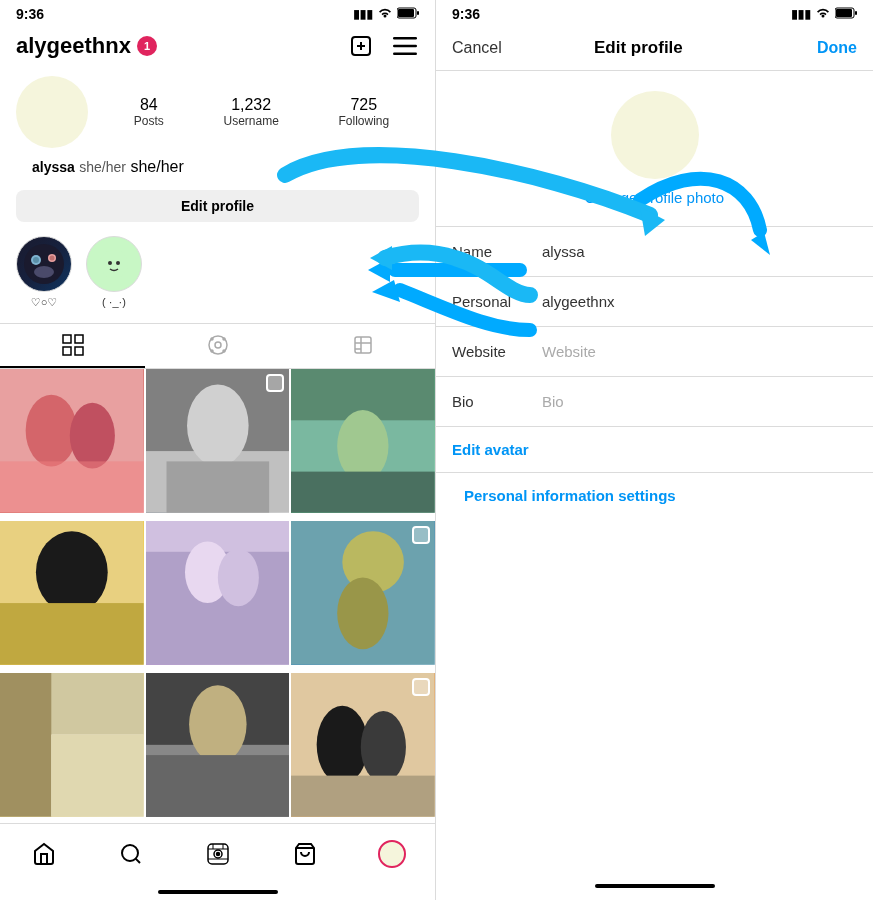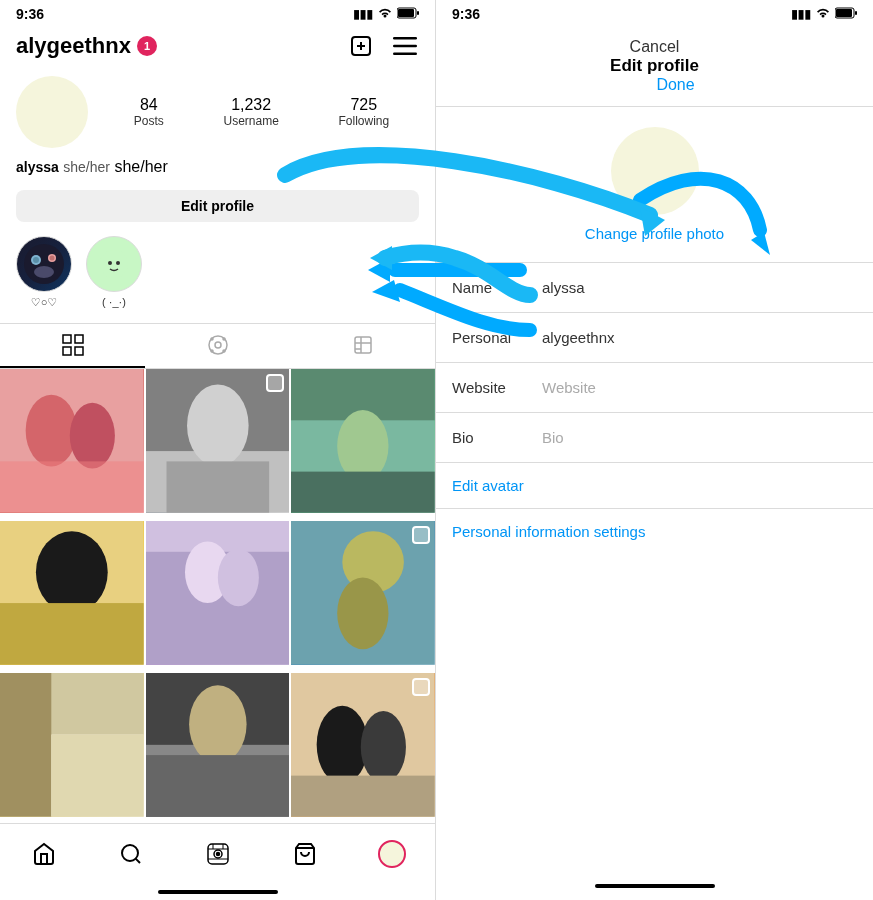--- a/index.html
+++ b/index.html
@@ -98,20 +98,21 @@
       display: flex;
       flex-direction: column;
       align-items: center;
     }
     .stat-num { font-size: 16px; font-weight: 400; }
     .stat-label { font-size: 12px; color: #333; }
 
     
     .profile-bio {
       padding: 2px 16px 10px;
+      margin-left: 16px;
     }
     .bio-name { font-size: 14px; font-weight: 600; }
     .bio-pronoun { font-size: 14px; font-weight: 400; color: #555; }
 
     
     .edit-profile-btn {
       margin: 4px 16px 10px;
       background: #efefef;
       border: none;
       border-radius: 8px;
@@ -231,35 +232,34 @@
       margin: 0 auto 6px;
     }
 
     
     .edit-header {
       display: flex;
       align-items: center;
       justify-content: space-between;
       padding: 12px 16px;
       border-bottom: 1px solid #dbdbdb;
-      flex-direction: column;
     }
     .edit-header-cancel {
       font-size: 16px;
       color: #333;
       cursor: pointer;
     }
     .edit-header-title {
       font-size: 17px;
       font-weight: 700;
     }
     .edit-header-done {
       font-size: 16px;
       color: #0095f6;
-      font-weight: 400;
+      font-weight: 700;
       cursor: pointer;
       margin-left: 42px;
     }
 
     .edit-avatar-section {
       display: flex;
       flex-direction: column;
       align-items: center;
       padding: 20px 0 10px;
     }
@@ -299,30 +299,30 @@
       font-size: 15px;
       color: #333;
       flex: 1;
     }
     .form-value.placeholder { color: #aaa; }
 
     .edit-avatar-link {
       padding: 14px 16px;
       color: #0095f6;
       font-size: 15px;
-      font-weight: 400;
+      font-weight: 700;
       cursor: pointer;
       border-bottom: 1px solid #dbdbdb;
     }
 
     .personal-info-link {
-      padding: 14px 16px;
+      padding: 14px 28px;
       color: #0095f6;
       font-size: 15px;
-      font-weight: 400;
+      font-weight: 700;
       cursor: pointer;
     }
 
     .panels-wrapper {
       display: flex;
       width: 873px;
       height: 900px;
       position: relative;
     }
 

